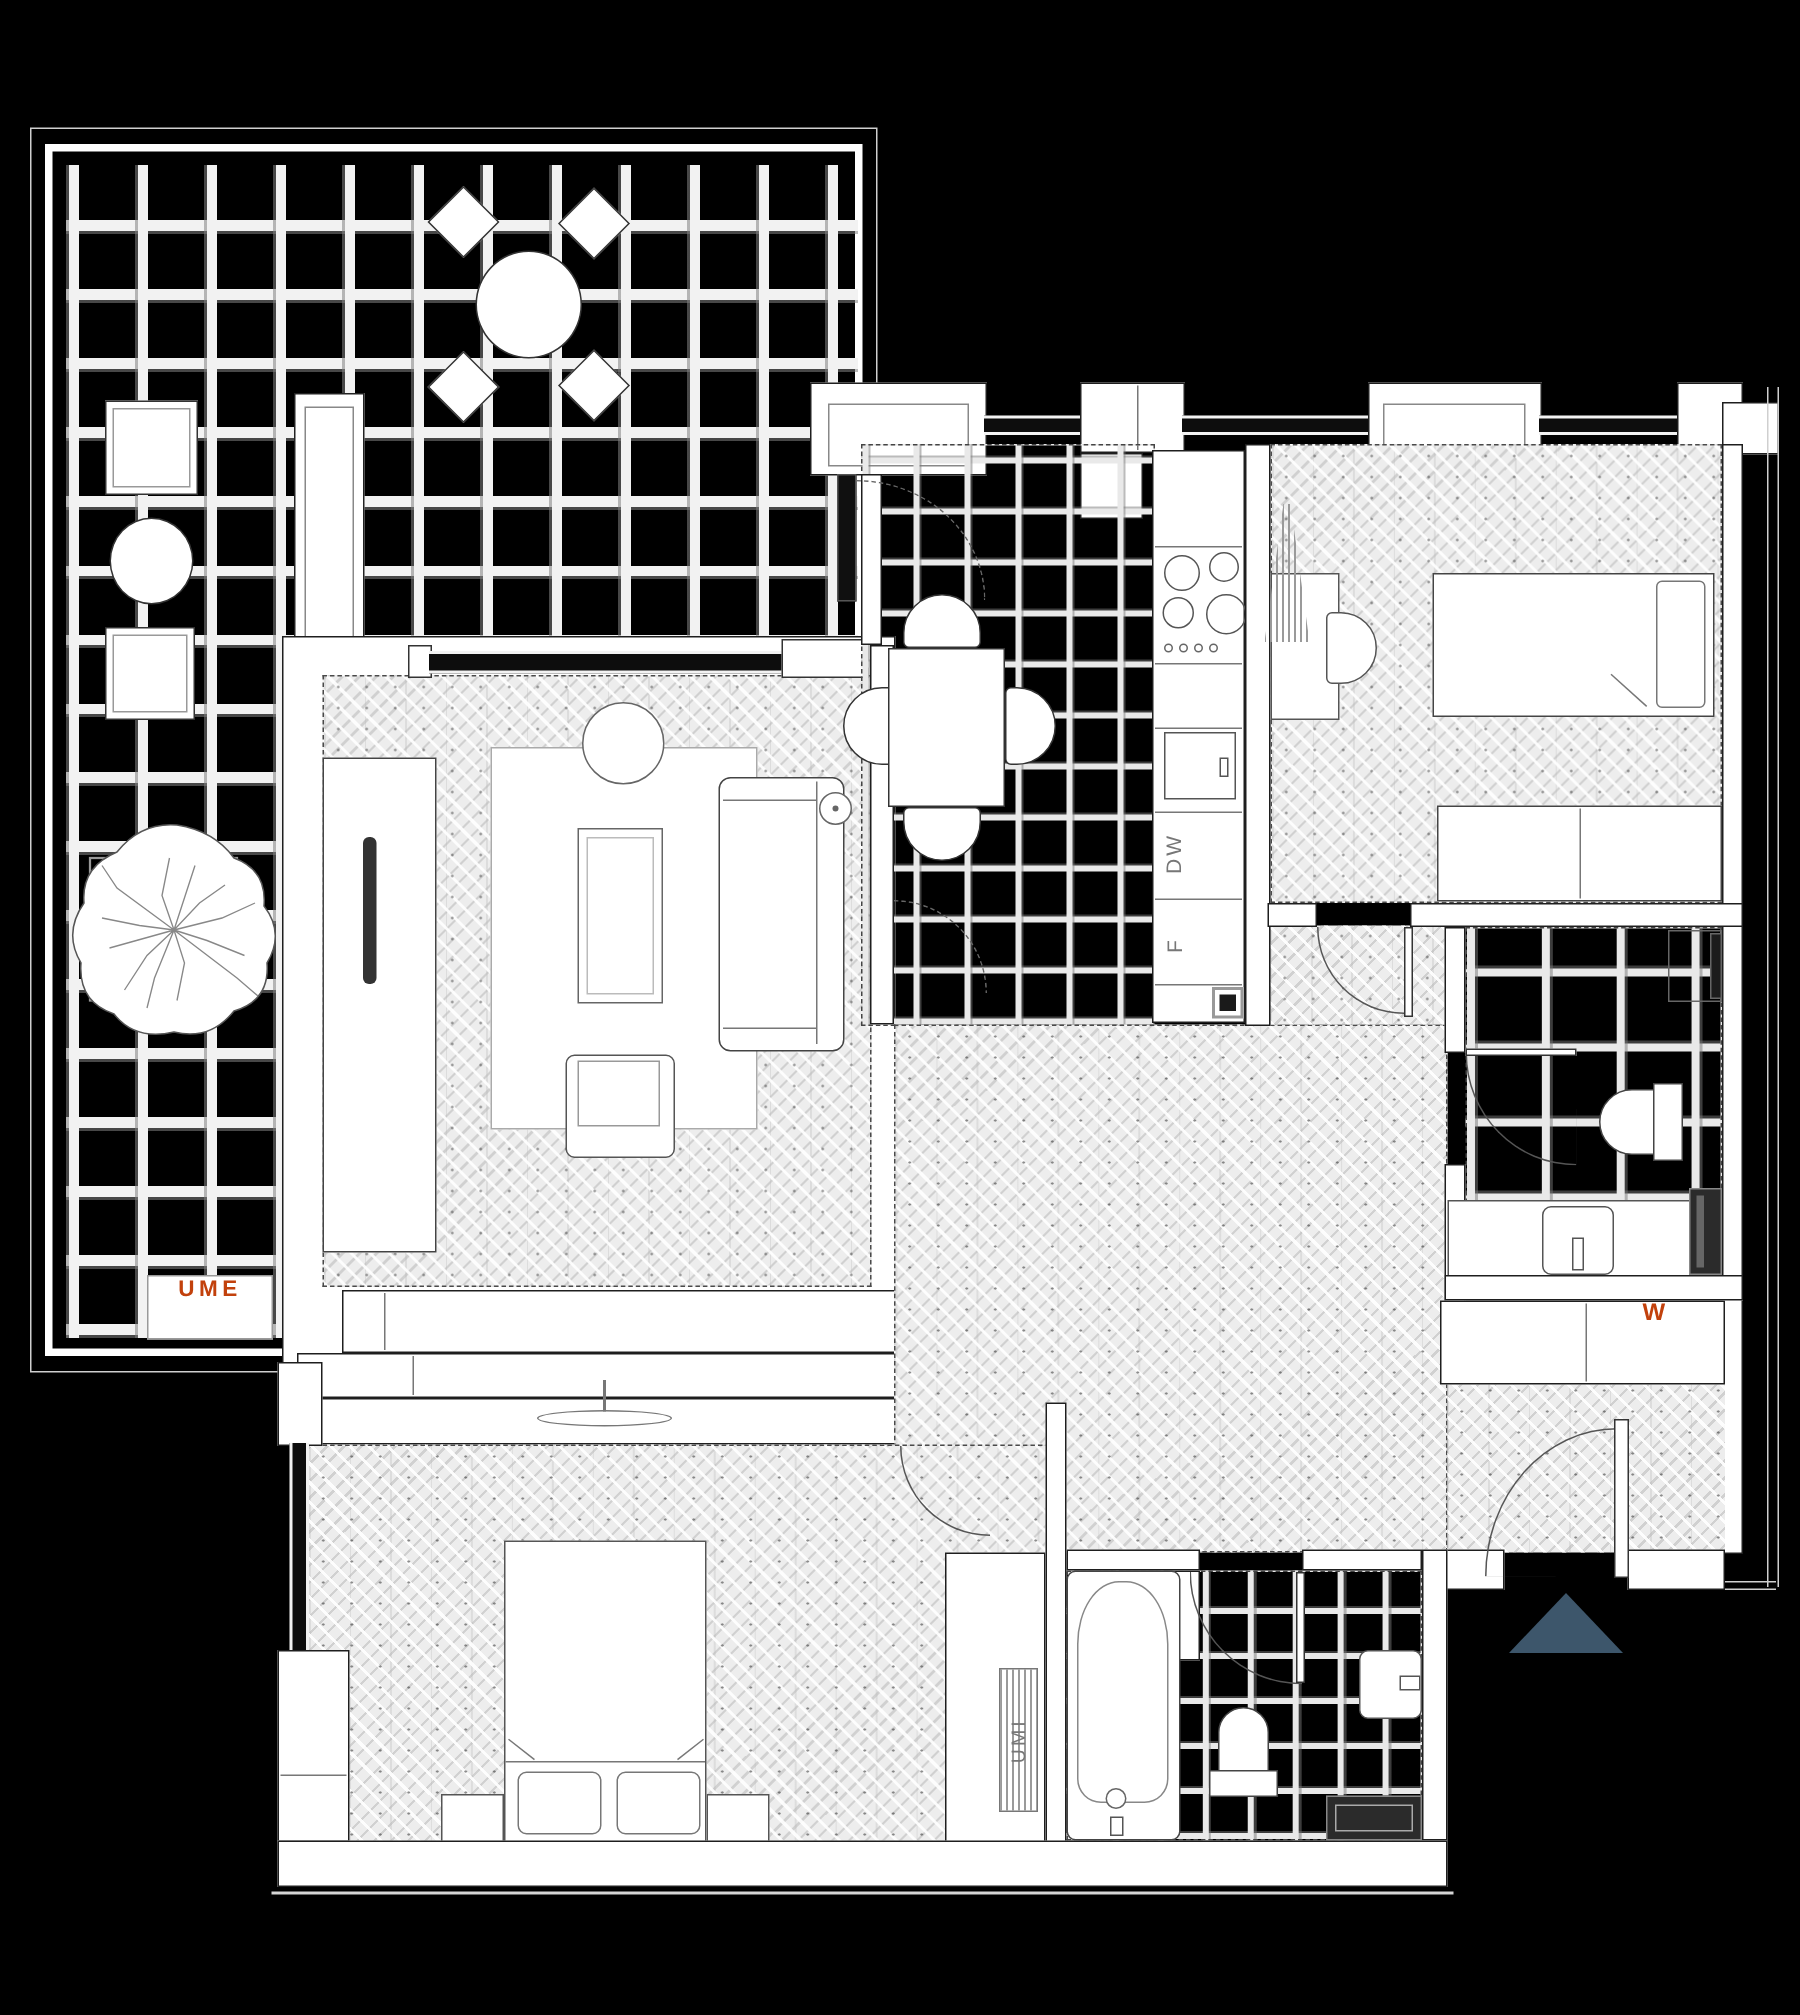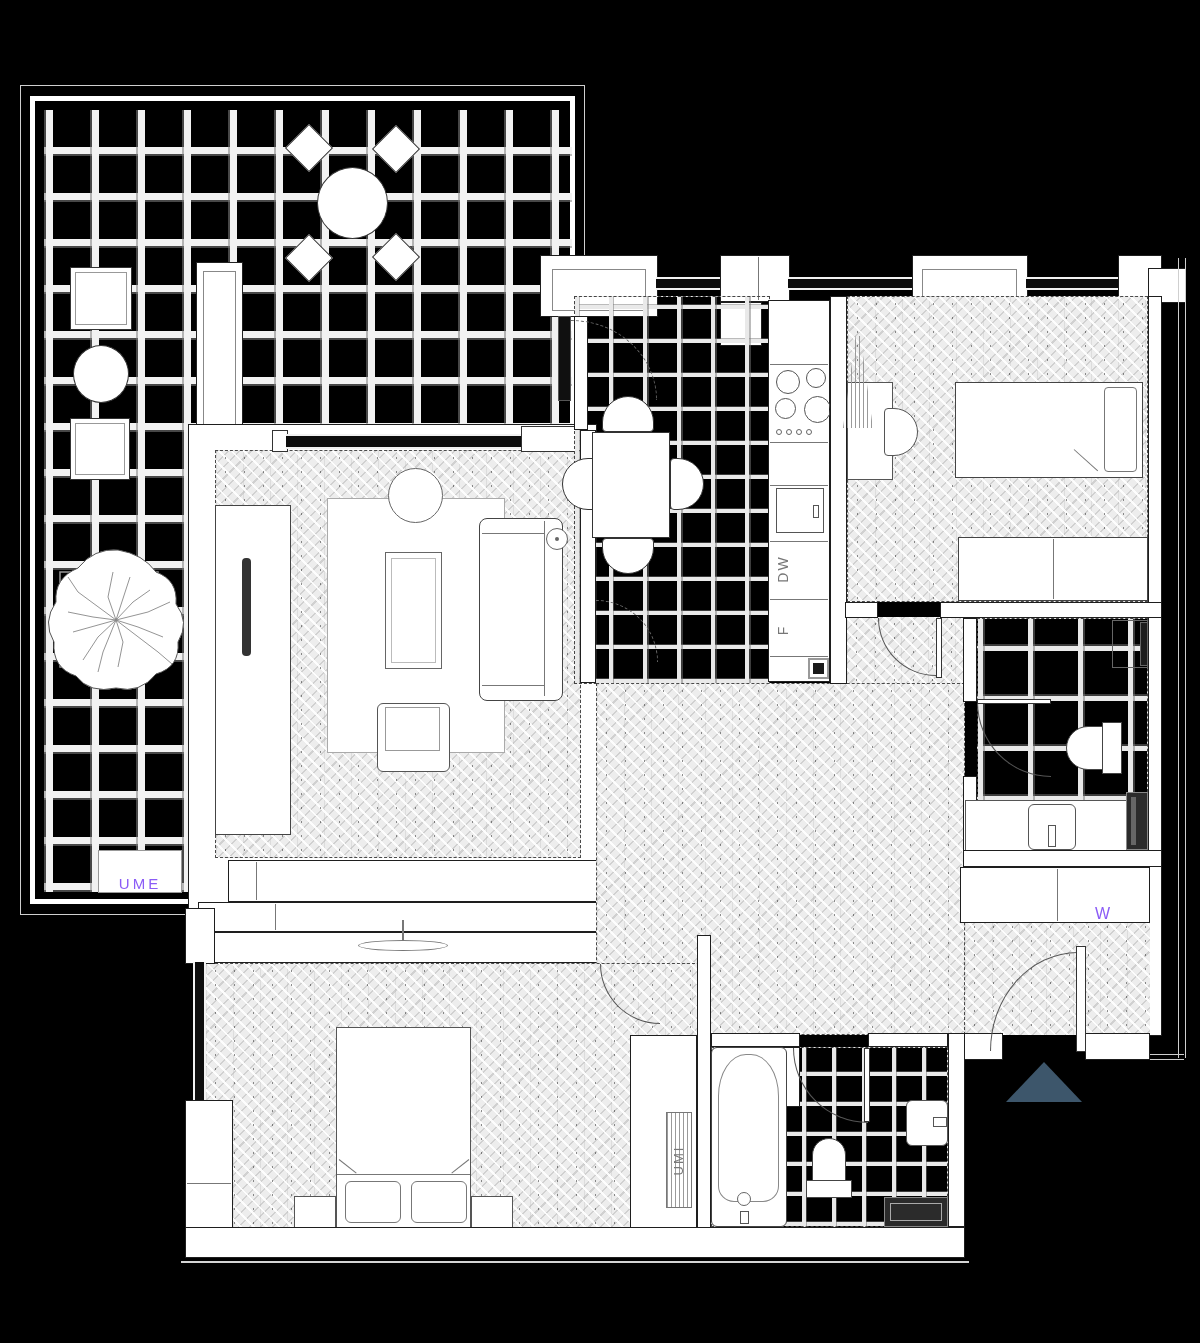--- a/index.html
+++ b/index.html
@@ -30,21 +30,21 @@
   .tile50{background-image:
       repeating-linear-gradient(90deg, #e9e9e9 0 5px, rgba(120,120,120,.5) 5px 7px, rgba(0,0,0,0) 7px 50px),
       repeating-linear-gradient(0deg, #e9e9e9 0 5px, rgba(120,120,120,.5) 5px 7px, rgba(0,0,0,0) 7px 50px);
       border:1.2px dashed #444;}
   .tile30{background-image:
       repeating-linear-gradient(90deg, #e9e9e9 0 4px, rgba(120,120,120,.5) 4px 5.5px, rgba(0,0,0,0) 5.5px 30px),
       repeating-linear-gradient(0deg, #e9e9e9 0 4px, rgba(120,120,120,.5) 4px 5.5px, rgba(0,0,0,0) 5.5px 30px);
       border:1.2px dashed #444;}
   .glaz{background:#0d0d0d;border-top:2px solid #f2f2f2;border-bottom:2px solid #f2f2f2;}
   .vglaz{background:#0d0d0d;border-left:2px solid #f2f2f2;border-right:2px solid #f2f2f2;}
-  .lbl{color:#8b5cf6;letter-spacing:3px;display:flex;align-items:flex-end;justify-content:center;}
+  .lbl{color:#c2410c;letter-spacing:3px;display:flex;align-items:flex-start;justify-content:center;font-weight:bold;}
   .vtxt{transform:rotate(-90deg);white-space:nowrap;letter-spacing:2px;color:#777;}
   .hatchv{background-image:repeating-linear-gradient(90deg,#9a9a9a 0 1px, rgba(0,0,0,0) 1px 4px);}
   .ctr{display:flex;align-items:center;justify-content:center;}
 </style>
 </head>
 <body>
 
 <div id="plan">
 
   <div class="a" style="left:20px;top:85px;width:565px;height:830px;border:1.5px solid #cfcfcf;"></div>

